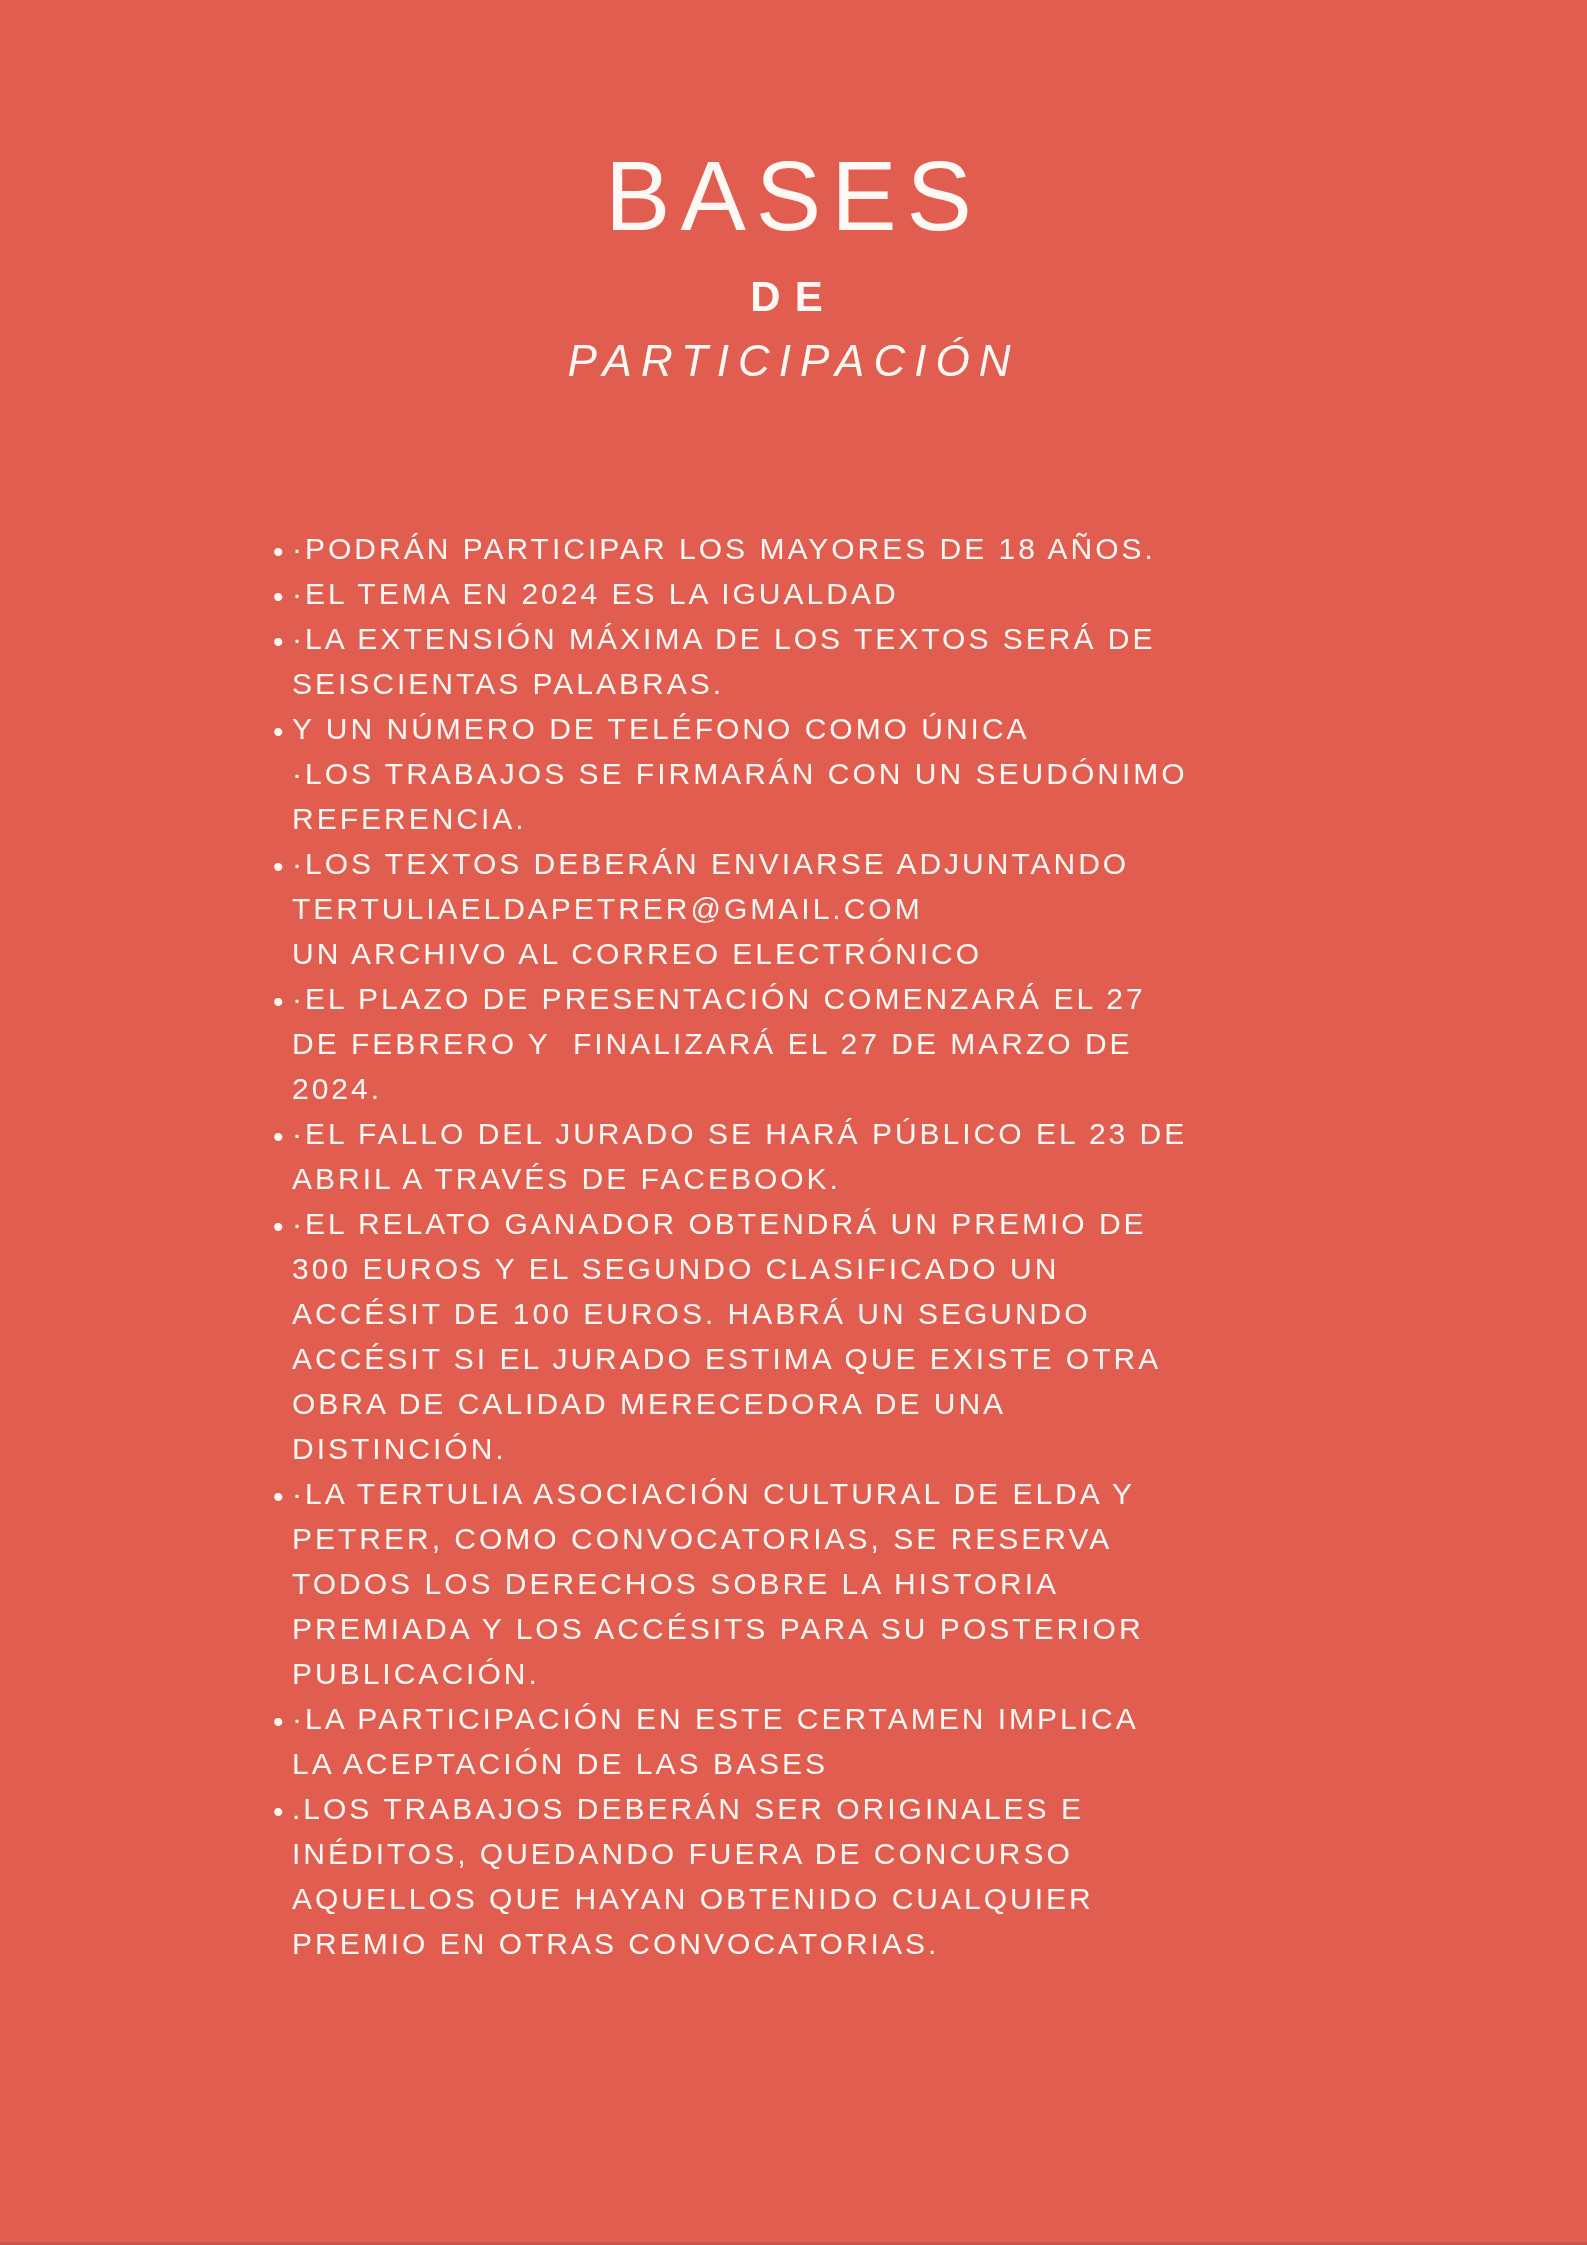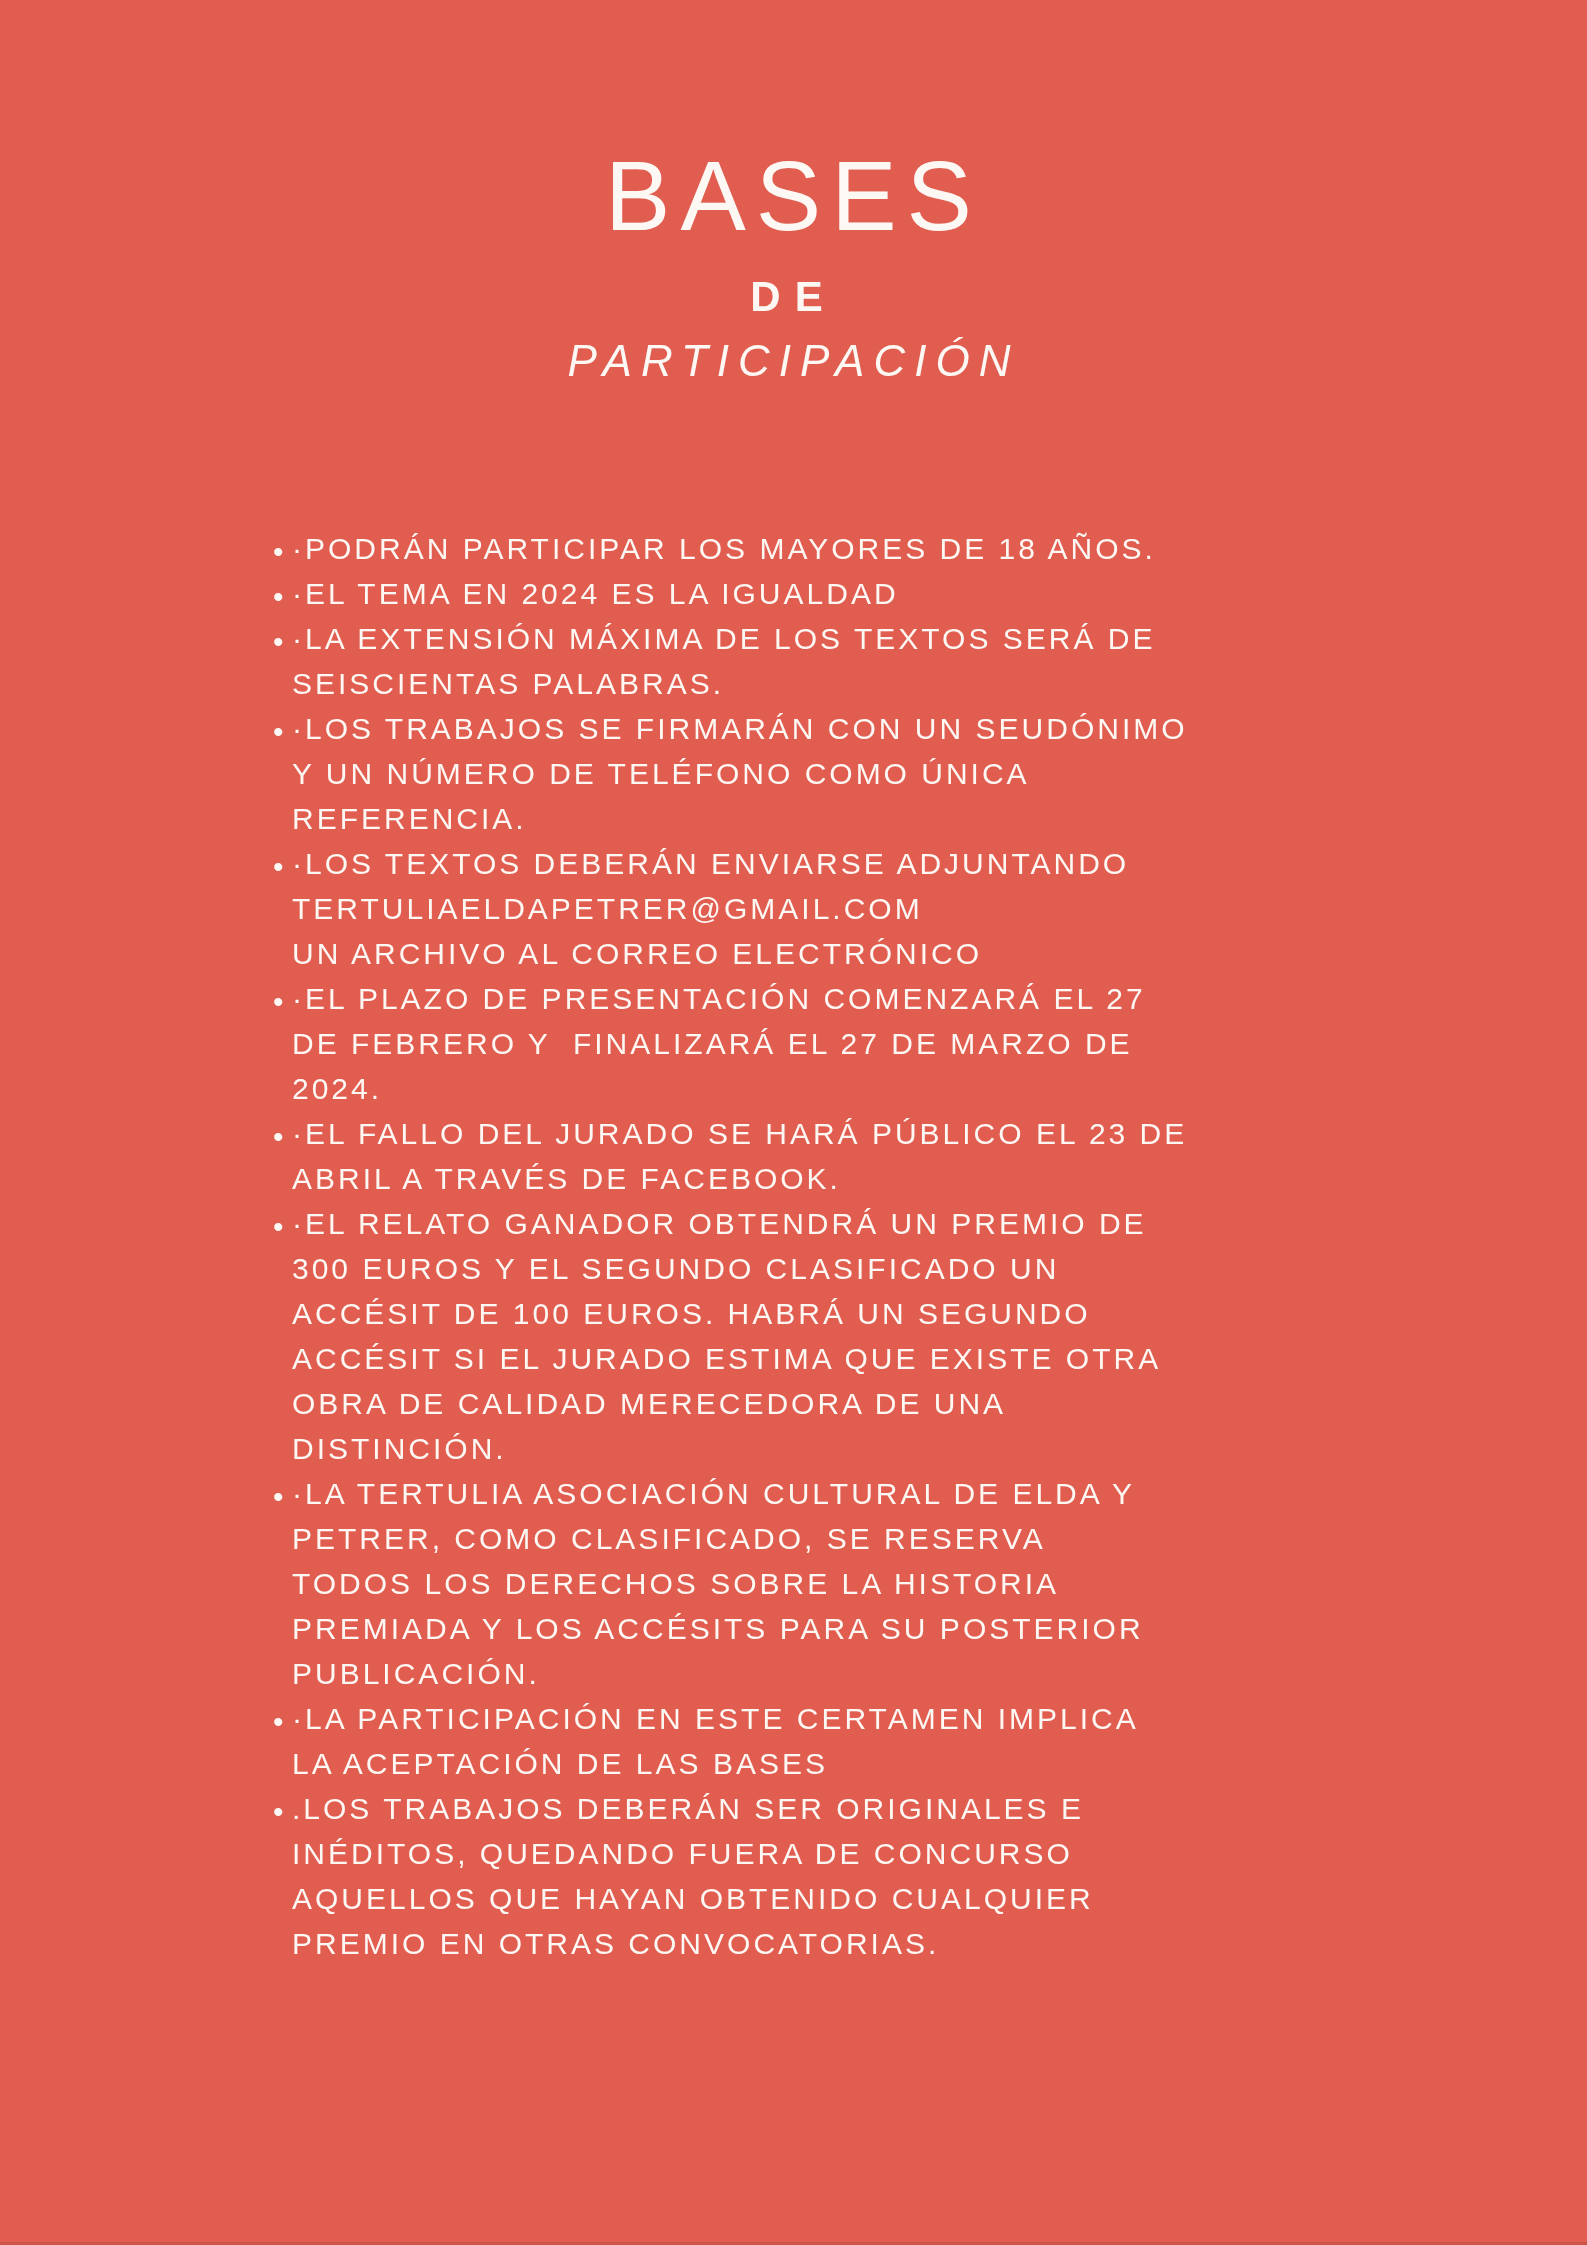--- a/index.html
+++ b/index.html
@@ -115,22 +115,22 @@
       <span class="marker">•</span>
       <div class="lines">
           <div class="line">·LA EXTENSIÓN MÁXIMA DE LOS TEXTOS SERÁ DE</div>
           <div class="line">SEISCIENTAS PALABRAS.</div>
         </div>
     </li>
 
     <li class="rule">
       <span class="marker">•</span>
       <div class="lines">
+          <div class="line">Y UN NÚMERO DE TELÉFONO COMO ÚNICA</div>
           <div class="line">·LOS TRABAJOS SE FIRMARÁN CON UN SEUDÓNIMO</div>
-          <div class="line">Y UN NÚMERO DE TELÉFONO COMO ÚNICA</div>
           <div class="line">REFERENCIA.</div>
         </div>
     </li>
 
     <li class="rule">
       <span class="marker">•</span>
       <div class="lines">
           <div class="line">·LOS TEXTOS DEBERÁN ENVIARSE ADJUNTANDO</div>
           <div class="line">TERTULIAELDAPETRER@GMAIL.COM</div>
           <div class="line">UN ARCHIVO AL CORREO ELECTRÓNICO</div>
@@ -163,21 +163,21 @@
           <div class="line">ACCÉSIT SI EL JURADO ESTIMA QUE EXISTE OTRA</div>
           <div class="line">OBRA DE CALIDAD MERECEDORA DE UNA</div>
           <div class="line">DISTINCIÓN.</div>
         </div>
     </li>
 
     <li class="rule">
       <span class="marker">•</span>
       <div class="lines">
           <div class="line">·LA TERTULIA ASOCIACIÓN CULTURAL DE ELDA Y</div>
-          <div class="line">PETRER, COMO CLASIFICADO, SE RESERVA</div>
+          <div class="line">PETRER, COMO CONVOCATORIAS, SE RESERVA</div>
           <div class="line">TODOS LOS DERECHOS SOBRE LA HISTORIA</div>
           <div class="line">PREMIADA Y LOS ACCÉSITS PARA SU POSTERIOR</div>
           <div class="line">PUBLICACIÓN.</div>
         </div>
     </li>
 
     <li class="rule">
       <span class="marker">•</span>
       <div class="lines">
           <div class="line">·LA PARTICIPACIÓN EN ESTE CERTAMEN IMPLICA</div>

